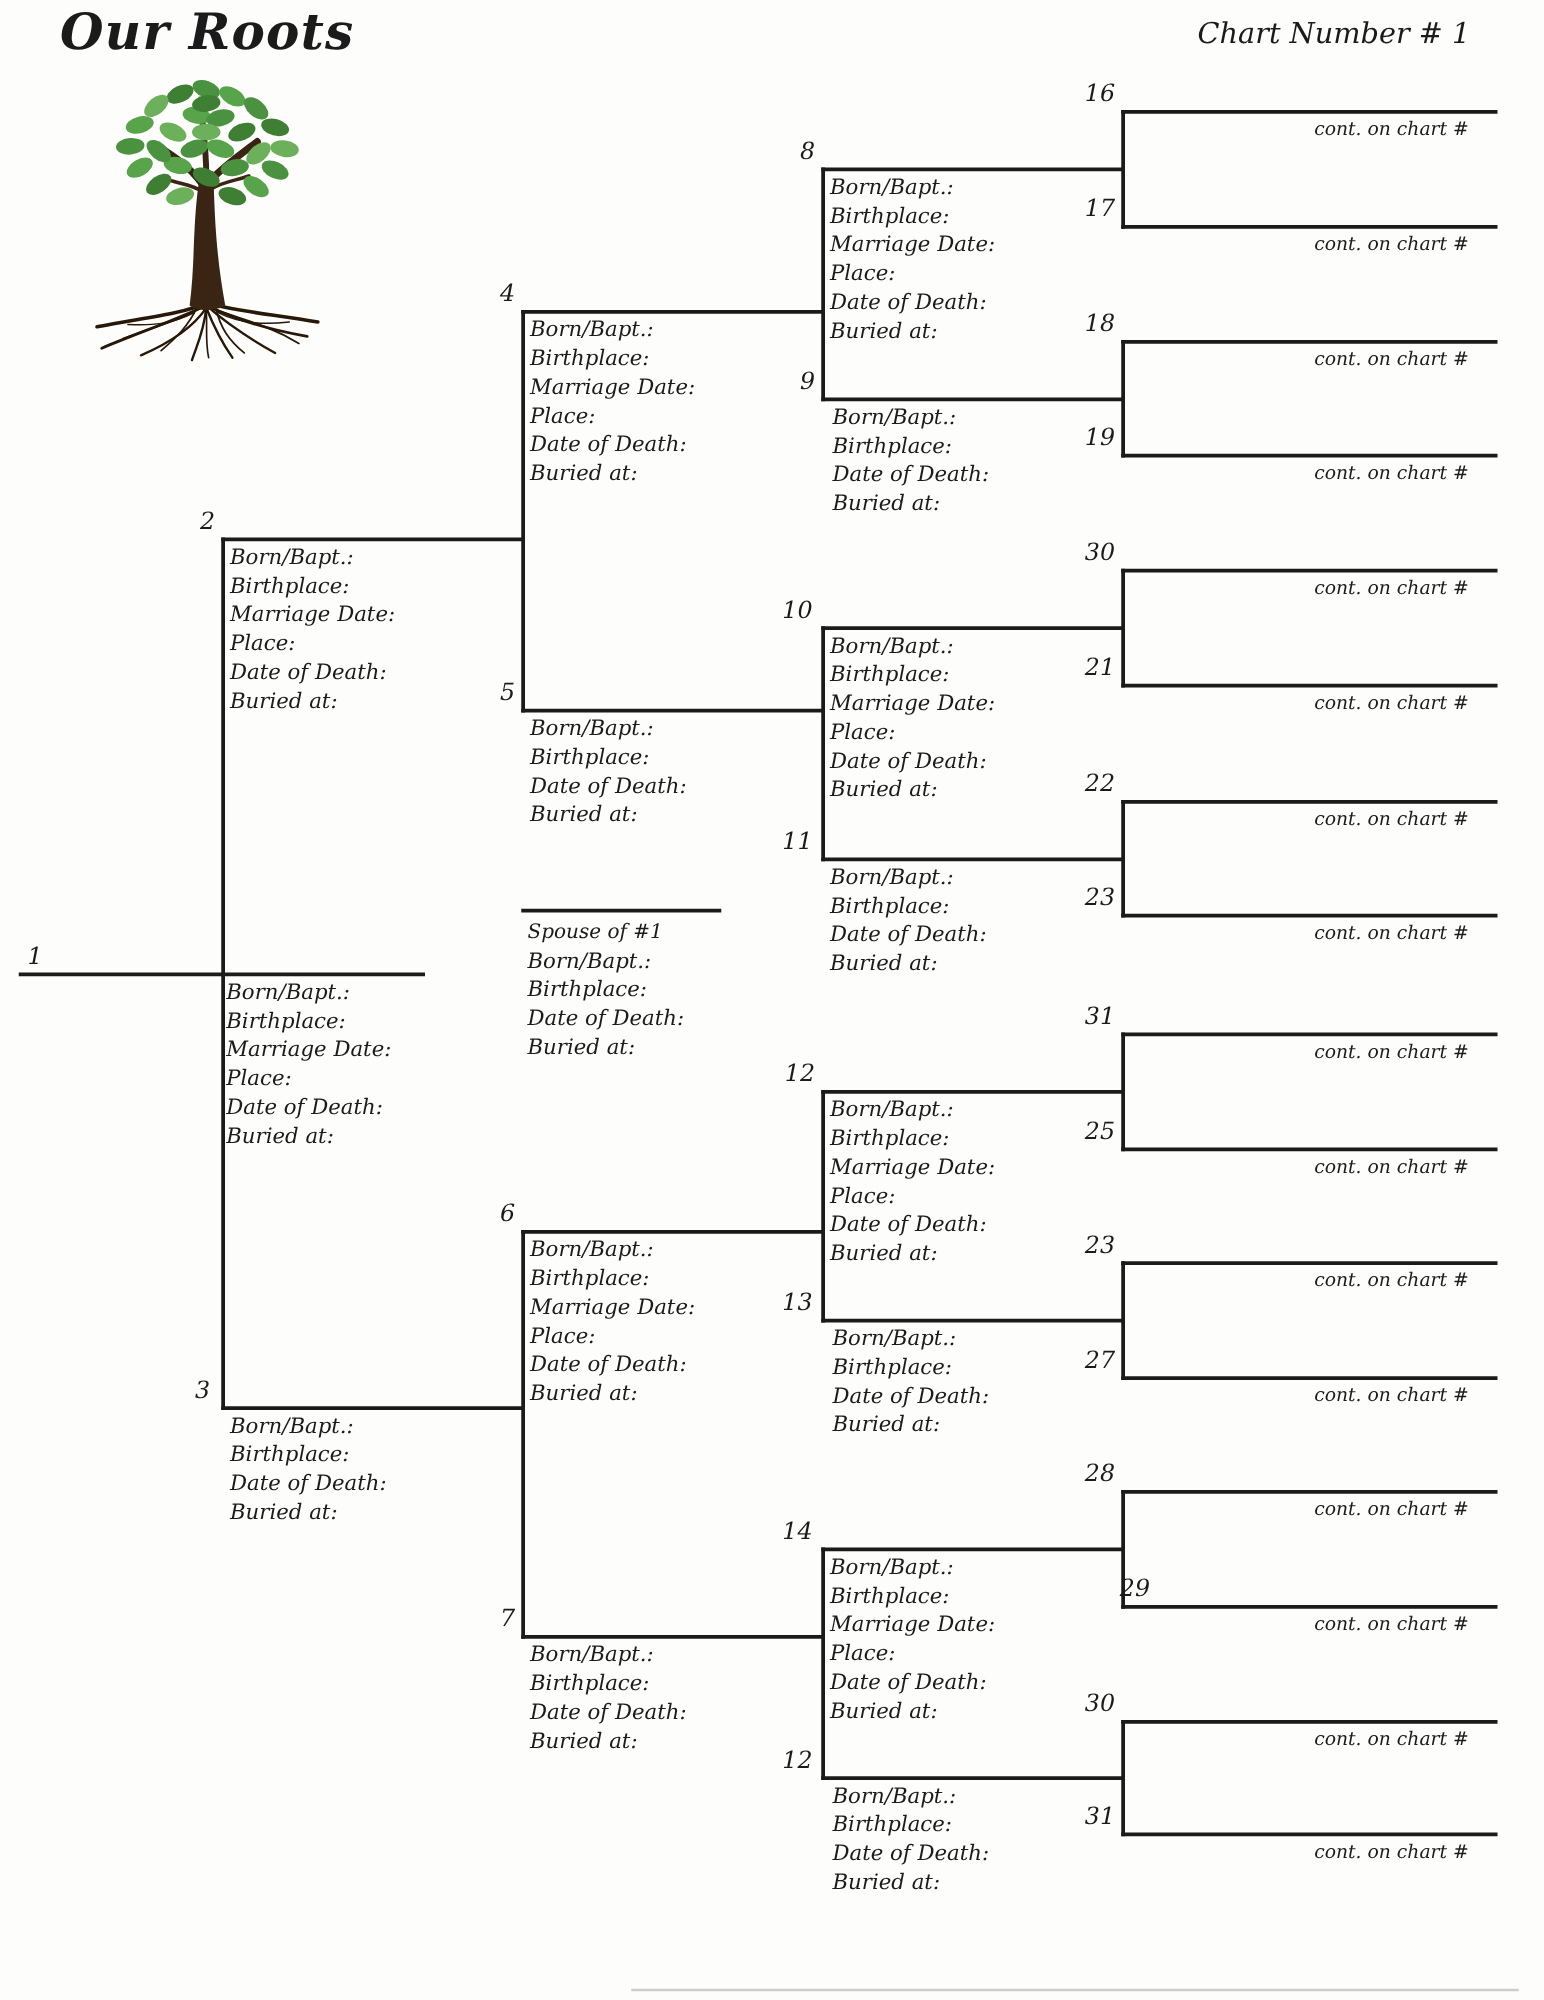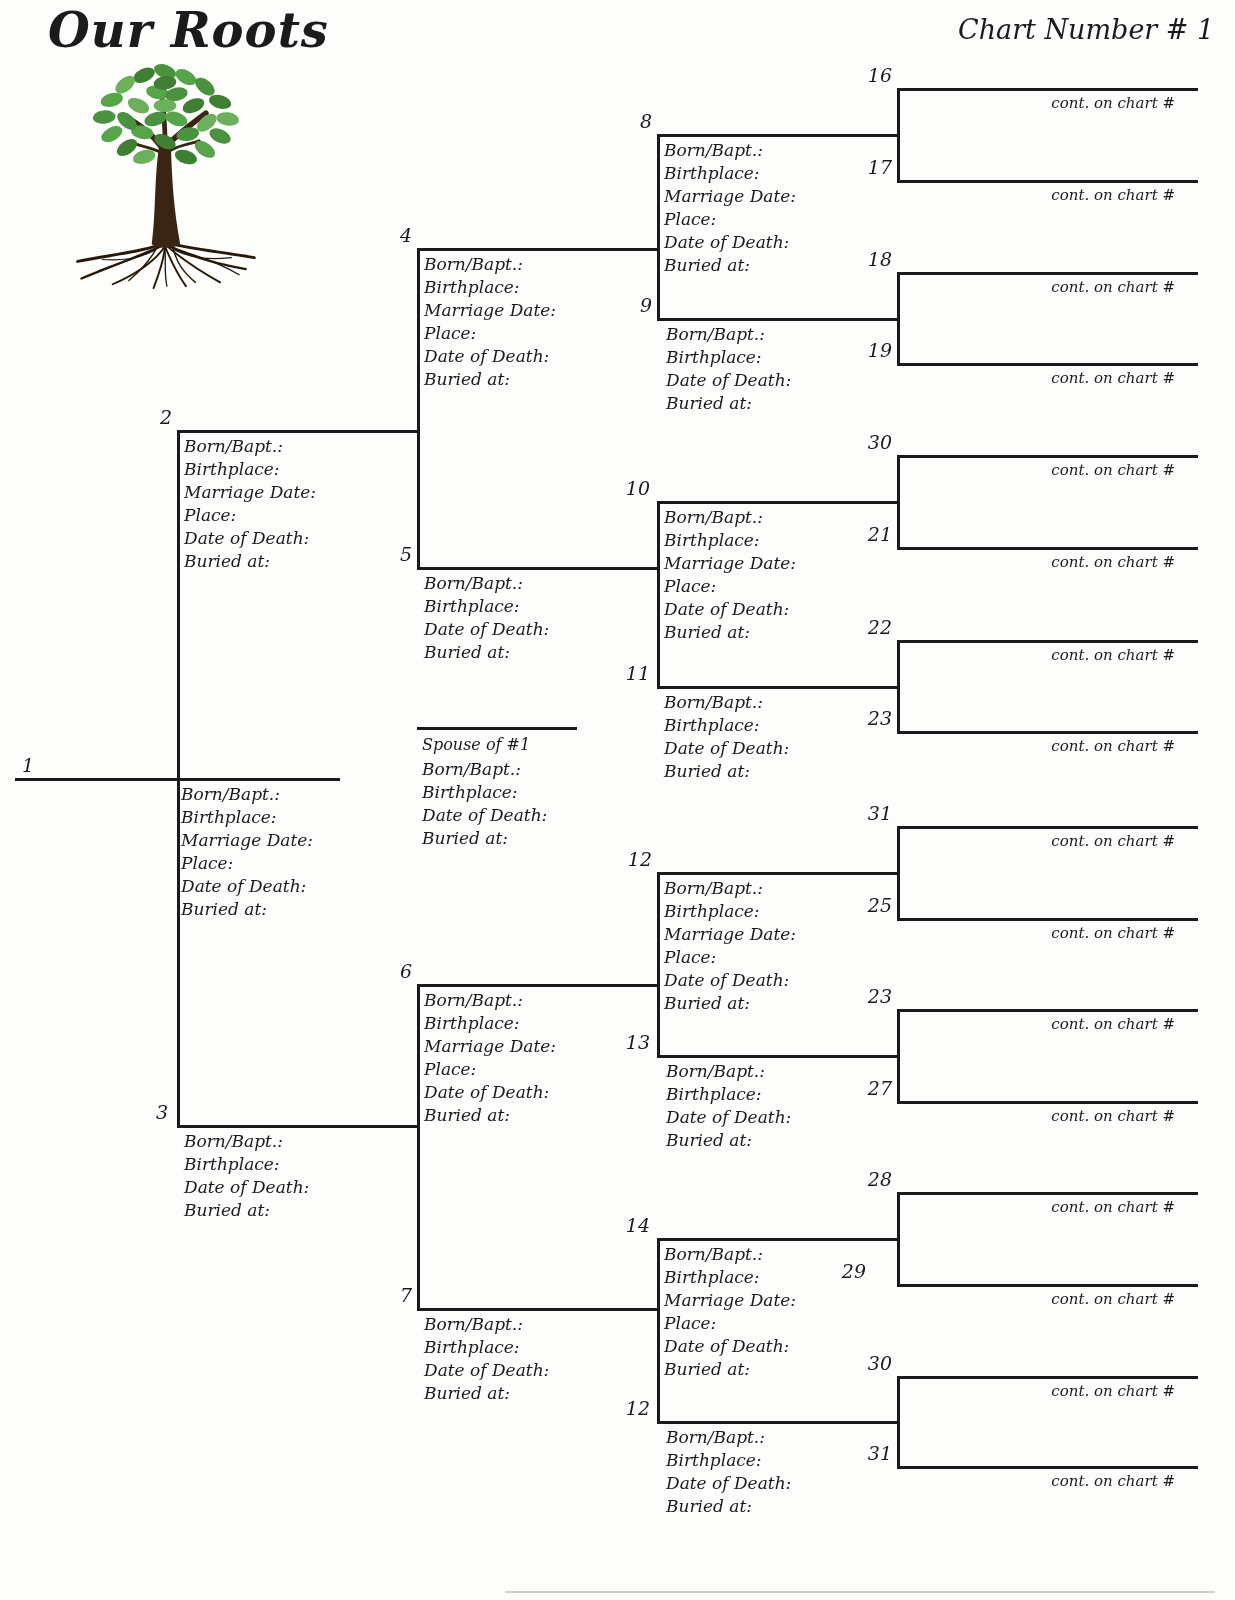--- a/index.html
+++ b/index.html
@@ -1,25 +1,25 @@
 <!DOCTYPE html>
 <html><head>
 <meta charset="utf-8">
 <style>
   html,body{margin:0;padding:0;background:#ffffff;}
   .page{
     position:relative;width:1235px;height:1600px;background:#fdfdfb;overflow:hidden;
     font-family:"DejaVu Serif","Liberation Serif",serif;color:#1b1b1b;
   }
   .title{
-    position:absolute;left:48px;top:2px;font-size:48px;font-style:italic;font-weight:600;
+    position:absolute;left:48px;top:2px;font-size:40px;font-style:italic;font-weight:600;
     letter-spacing:1px;white-space:nowrap;
   }
   .chart-number{
-    position:absolute;left:958px;top:14px;font-size:27px;font-style:italic;font-weight:500;
+    position:absolute;left:958px;top:14px;font-size:23px;font-style:italic;font-weight:500;
     white-space:nowrap;
     text-align:center;
   }
   .tree{position:absolute;left:70px;top:56px;}
   .hline{position:absolute;height:3px;background:#1b1b1b;}
   .vline{position:absolute;width:3px;background:#1b1b1b;}
   .num{
     position:absolute;font-size:19px;font-style:italic;text-align:right;
     white-space:nowrap;
   }
@@ -271,21 +271,21 @@
     <div class="hline" style="left: 897px; top: 1009px; width: 301px;"></div>
     <div class="num" style="left: 846px; top: 985px; width: 46px;">23</div>
     <div class="cont" style="left: 945px; top: 1015px; width: 230px;">cont. on chart #</div>
     <div class="hline" style="left: 897px; top: 1101px; width: 301px;"></div>
     <div class="num" style="left: 846px; top: 1077px; width: 46px;">27</div>
     <div class="cont" style="left: 945px; top: 1107px; width: 230px;">cont. on chart #</div>
     <div class="hline" style="left: 897px; top: 1192px; width: 301px;"></div>
     <div class="num" style="left: 846px; top: 1168px; width: 46px;">28</div>
     <div class="cont" style="left: 945px; top: 1198px; width: 230px;">cont. on chart #</div>
     <div class="hline" style="left: 897px; top: 1284px; width: 301px;"></div>
-    <div class="num" style="left: 820px; top: 1260px; width: 46px; text-align: right;">29</div>
+    <div class="num" style="left: 874px; top: 1260px; width: 46px; text-align: right;">29</div>
     <div class="cont" style="left: 945px; top: 1290px; width: 230px;">cont. on chart #</div>
     <div class="hline" style="left: 897px; top: 1376px; width: 301px;"></div>
     <div class="num" style="left: 846px; top: 1352px; width: 46px;">30</div>
     <div class="cont" style="left: 945px; top: 1382px; width: 230px;">cont. on chart #</div>
     <div class="hline" style="left: 897px; top: 1466px; width: 301px;"></div>
     <div class="num" style="left: 846px; top: 1442px; width: 46px;">31</div>
     <div class="cont" style="left: 945px; top: 1472px; width: 230px;">cont. on chart #</div>
     <div class="vline" style="left: 177px; top: 430px; height: 698px;"></div>
     <div class="vline" style="left: 417px; top: 248px; height: 322px;"></div>
     <div class="vline" style="left: 417px; top: 984px; height: 327px;"></div>

